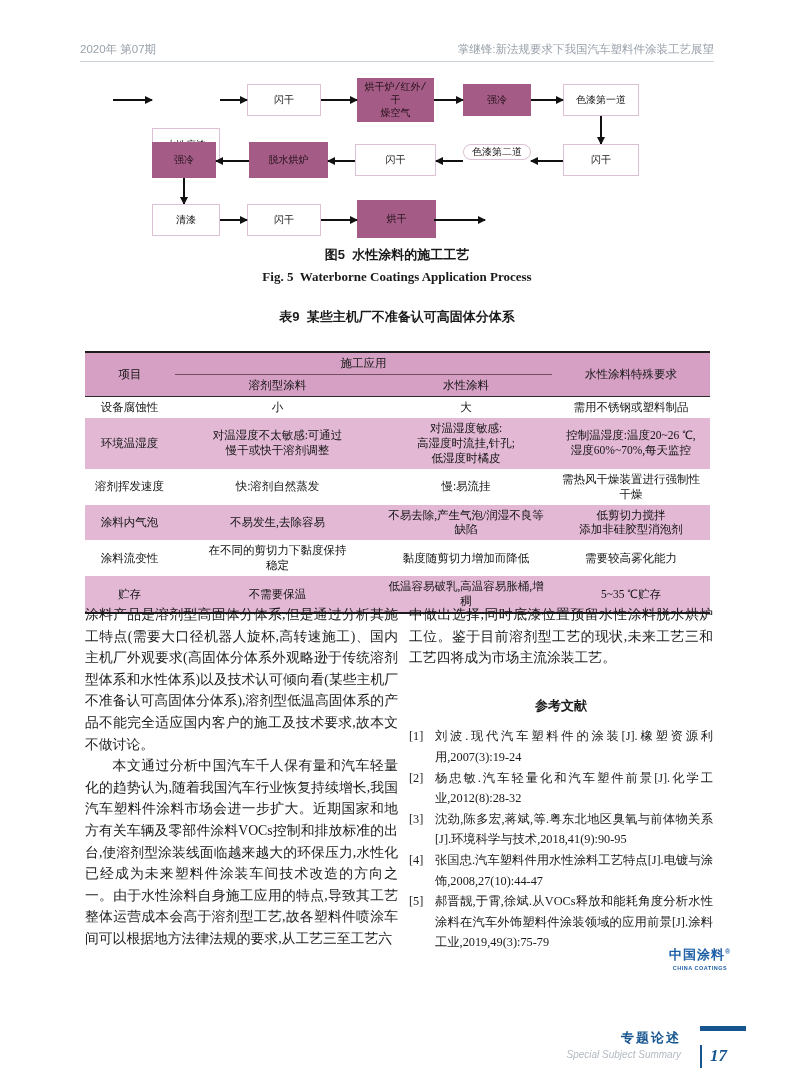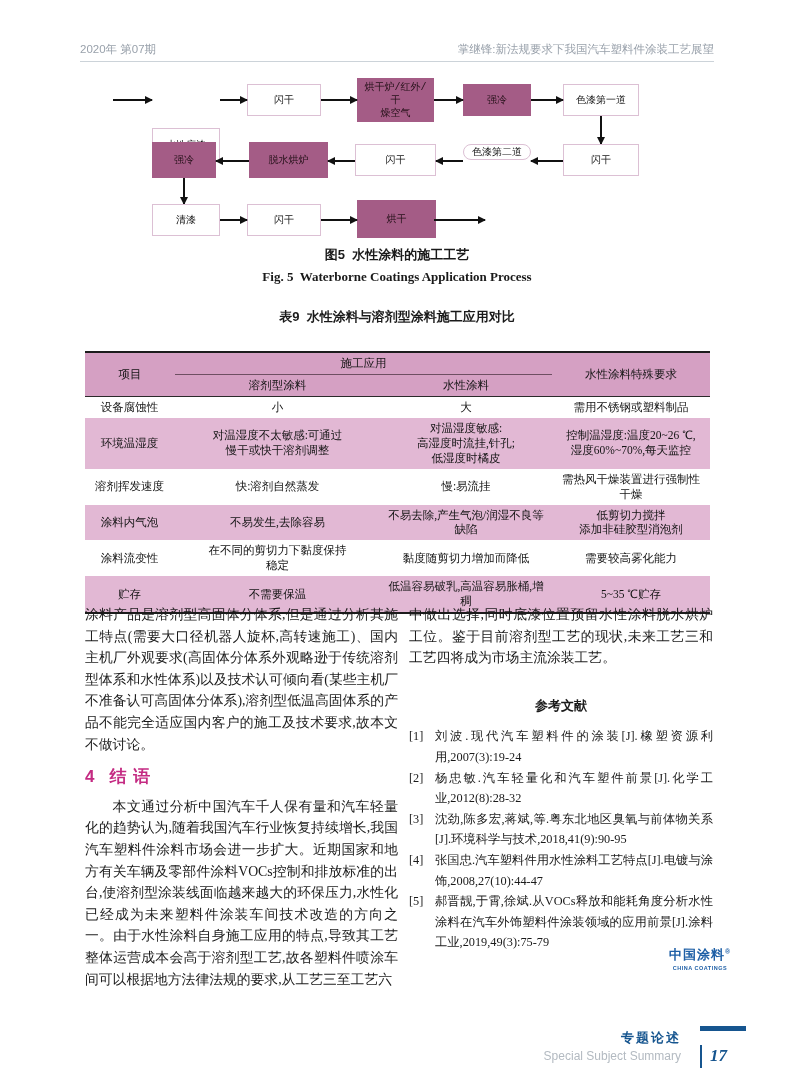--- a/index.html
+++ b/index.html
@@ -74,21 +74,21 @@
   
   .logo { position:absolute; left:656px; top:946px; width:88px; text-align:center; color:#1e5fa6;
           font-family:"Liberation Sans", sans-serif; }
   .logo-zh { font-size:13px; font-weight:bold; letter-spacing:1px; }
   .logo-reg { font-size:7px; vertical-align:super; }
   .logo-en { font-size:5.5px; font-weight:bold; letter-spacing:0.5px; margin-top:1px; }
 
   .pfoot { position:absolute; right:48px; top:1026px; display:flex; align-items:flex-start; }
   .pfoot-text { text-align:right; margin-right:19px; margin-top:3px; }
   .pfoot-zh { color:#16558f; font-family:"Liberation Sans", sans-serif; font-weight:bold; font-size:13px; letter-spacing:2px; }
-  .pfoot-en { color:#b3bac1; font-family:"Liberation Sans", sans-serif; font-size:12px; margin-top:2px; }
+  .pfoot-en { color:#b3bac1; font-family:"Liberation Sans", sans-serif; font-size:10px; margin-top:2px;font-style:italic; }
   .pfoot-numblock { border-top:5px solid #16558f; width:46px; padding-top:14px; }
   .pfoot-num { display:inline-block; border-left:2px solid #16558f; padding:1px 0 2px 8px;
     font-family:"Liberation Serif", serif; font-style:italic; font-weight:bold; font-size:17px; color:#16558f; }
 </style>
 </head>
 <body>
 
 <div class="page">
 
   <div class="runhead">
@@ -132,21 +132,21 @@
     <div class="ar r" style="left:236px;top:143px;width:36px;"></div>
     <div class="ar r" style="left:349px;top:143px;width:51px;"></div>
   </div>
 
   <div class="fig-cap">
     <div class="cap-zh">图5  水性涂料的施工工艺</div>
     <div class="cap-en">Fig. 5  Waterborne Coatings Application Process</div>
   </div>
 
   <div class="tbl-cap">
-    <div class="cap-zh">表9  水性涂料与溶剂型涂料施工应用对比</div>
+    <div class="cap-zh">表9  某些主机厂不准备认可高固体分体系</div>
   </div>
 
   <div class="ctable-wrap">
     <table class="ctable">
       <colgroup>
           <col style="width:90px">
           <col style="width:205px">
           <col style="width:172px">
           <col style="width:158px">
         </colgroup>
@@ -204,23 +204,20 @@
           <td>不需要保温</td>
           <td>低温容易破乳,高温容易胀桶,增稠</td>
           <td>5~35 ℃贮存</td>
         </tr>
       </tbody>
     </table>
   </div>
 
   <div class="col col-left">
     <p class="par">涂料产品是溶剂型高固体分体系,但是通过分析其施工特点(需要大口径机器人旋杯,高转速施工)、国内主机厂外观要求(高固体分体系外观略逊于传统溶剂型体系和水性体系)以及技术认可倾向看(某些主机厂不准备认可高固体分体系),溶剂型低温高固体系的产品不能完全适应国内客户的施工及技术要求,故本文不做讨论。</p>
-    <h2 class="sec-head">
-      <span class="sec-no">4</span><span>结 语</span>
-    </h2>
     <p class="par indent">本文通过分析中国汽车千人保有量和汽车轻量化的趋势认为,随着我国汽车行业恢复持续增长,我国汽车塑料件涂料市场会进一步扩大。近期国家和地方有关车辆及零部件涂料VOCs控制和排放标准的出台,使溶剂型涂装线面临越来越大的环保压力,水性化已经成为未来塑料件涂装车间技术改造的方向之一。由于水性涂料自身施工应用的特点,导致其工艺整体运营成本会高于溶剂型工艺,故各塑料件喷涂车间可以根据地方法律法规的要求,从工艺三至工艺六</p>
   </div>
 
   <div class="col col-right">
     <p class="par">中做出选择,同时底漆位置预留水性涂料脱水烘炉工位。鉴于目前溶剂型工艺的现状,未来工艺三和工艺四将成为市场主流涂装工艺。</p>
     <div class="refs-title">参考文献</div>
     <div class="ref-item">
       <span class="ref-no">[1]</span>
       <span class="ref-txt">刘波.现代汽车塑料件的涂装[J].橡塑资源利用,2007(3):19-24</span>
     </div>

